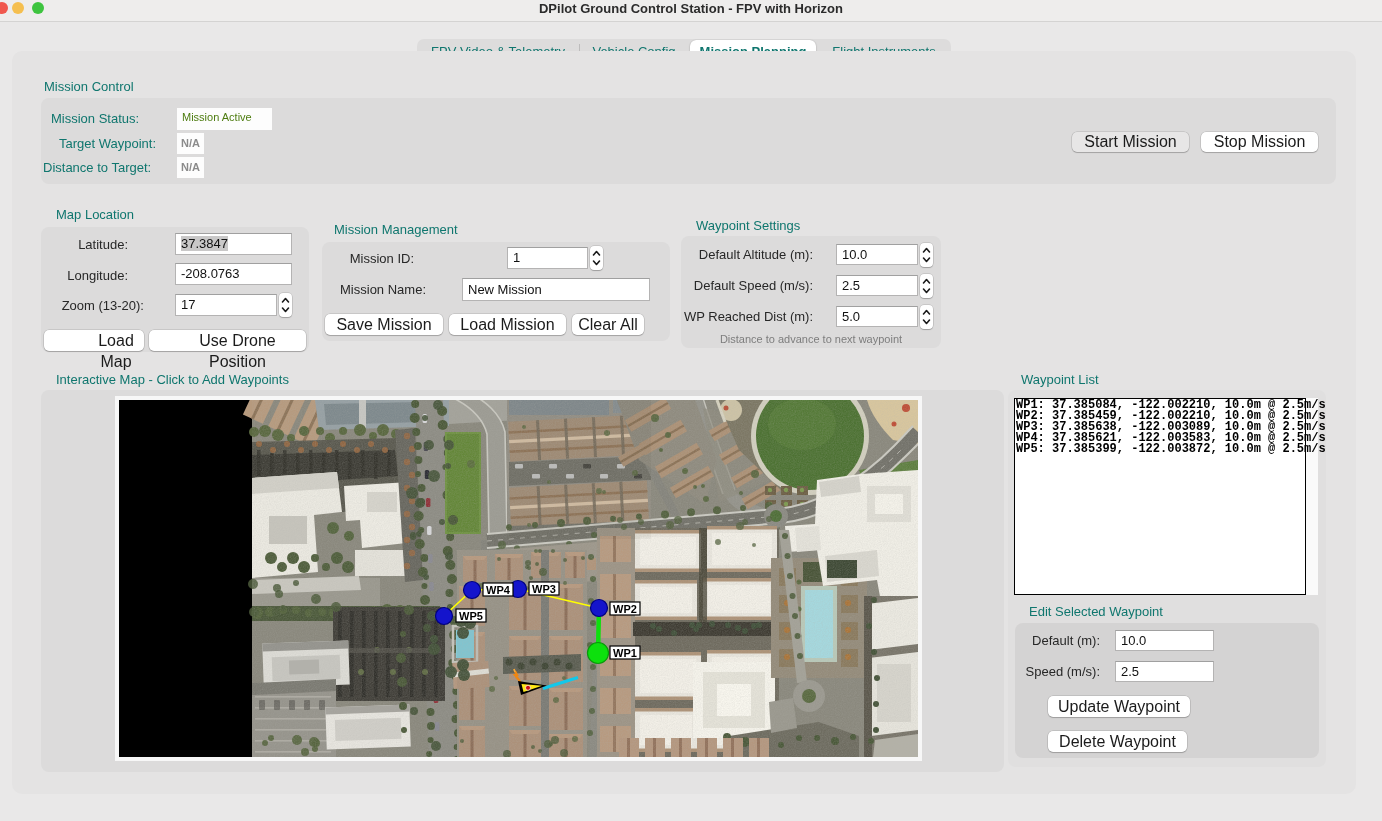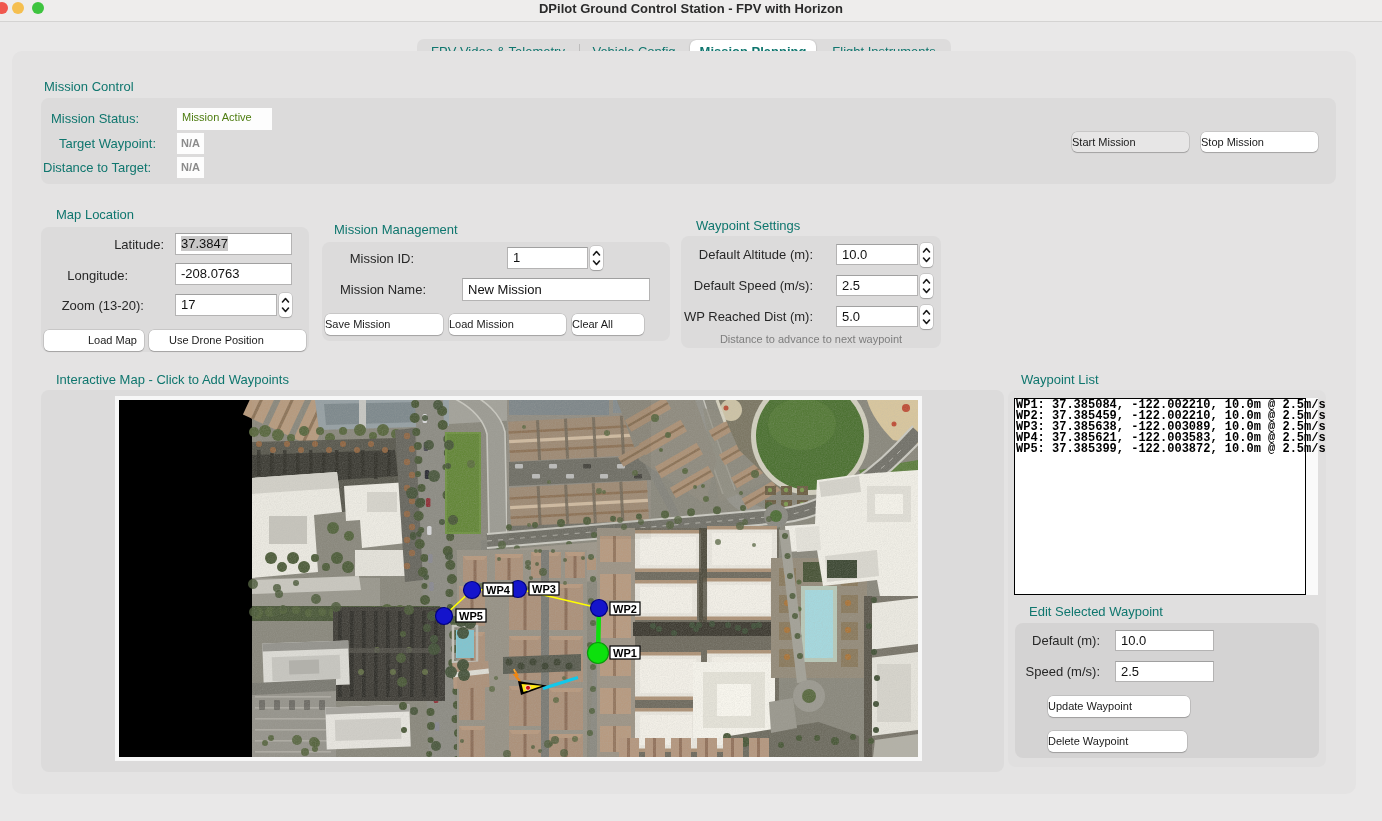--- a/index.html
+++ b/index.html
@@ -9,22 +9,22 @@
 #titlebar { position:absolute; left:0; top:0; width:1382px; height:22px;
   background:#eeedec; border-bottom:1px solid #d4d3d2; }
 #title { position:absolute; left:0; top:1px; width:100%; text-align:center;
   font-size:13px; font-weight:bold; color:#2b2b2b; }
 .tl { position:absolute; top:2px; width:12px; height:12px; border-radius:50%; }
 #frame { position:absolute; left:12px; top:51px; width:1344px; height:743px;
   background:#e4e3e3; border-radius:10px; }
 .panel { position:absolute; background:#dcdbdb; border-radius:8px; }
 .lbl { position:absolute; font-size:13px; color:#0f766e; white-space:nowrap; }
 .rlbl { position:absolute; font-size:13px; color:#272727; white-space:nowrap; text-align:right; }
-.btn { position:absolute; background:#ffffff; border-radius:5px; font-size:11px;
-  color:#1b1b1b; text-align:left; box-shadow:0 0 0 0.5px rgba(0,0,0,0.18), 0 1px 1px rgba(0,0,0,0.18); }
+.btn { position:absolute; background:#ffffff; border-radius:5px; font-size:16px;
+  color:#1b1b1b; text-align:center; box-shadow:0 0 0 0.5px rgba(0,0,0,0.18), 0 1px 1px rgba(0,0,0,0.18); }
 .inp { position:absolute; background:#ffffff; border:1px solid #b4b3b3; border-top-color:#a0a0a0;
   font-size:13px; color:#111; padding-left:5px; }
 .stepper { position:absolute; width:13px; background:#ffffff; border-radius:4px;
   box-shadow:0 0 0 0.5px rgba(0,0,0,0.18), 0 1px 1px rgba(0,0,0,0.2); }
 .stepper svg { position:absolute; left:0; top:0; }
 .vbox { position:absolute; background:#fdfdfd; }
 </style>
 </head>
 <body>
 
@@ -54,21 +54,21 @@
 <div class="abs" style="left:182px; top:111px; font-size:11px; font-weight:500; color:#4d7c0f;">Mission Active</div>
 <div class="vbox" style="left:177px; top:133px; width:27px; height:21px;"></div>
 <div class="abs" style="left:181px; top:137px; font-size:11px; font-weight:bold; color:#8b8b8b;">N/A</div>
 <div class="vbox" style="left:177px; top:157px; width:27px; height:21px;"></div>
 <div class="abs" style="left:181px; top:161px; font-size:11px; font-weight:bold; color:#8b8b8b;">N/A</div>
 <div class="btn" style="left:1072px; top:132px; width:117px; height:20px; line-height:20px; background:#e7e6e6;">Start Mission</div>
 <div class="btn" style="left:1201px; top:132px; width:117px; height:20px; line-height:20px;">Stop Mission</div>
 
 <div class="lbl" style="left:56px; top:207px;">Map Location</div>
 <div class="panel" style="left:41px; top:227px; width:268px; height:125px;"></div>
-<div class="rlbl" style="left:0px; top:237px; width:128px;margin-left:36px;">Latitude:</div>
+<div class="rlbl" style="left:0px; top:237px; width:128px;">Latitude:</div>
 <div class="rlbl" style="left:0px; top:268px; width:128px;">Longitude:</div>
 <div class="rlbl" style="left:0px; top:298px; width:144px;">Zoom (13-20):</div>
 <div class="inp" style="left:175px; top:233px; width:117px; height:22px; line-height:20px;"><span style="background:#c9c8c8;">37.3847</span></div>
 <div class="inp" style="left:175px; top:263px; width:117px; height:22px; line-height:20px;">-208.0763</div>
 <div class="inp" style="left:175px; top:294px; width:102px; height:22px; line-height:20px;">17</div>
 <div class="stepper" style="left:279px; top:293px; height:24px;">
     <svg width="13" height="24">
       <path d="M3.5 9 L6.5 5.5 L9.5 9" stroke="#1a1a1a" stroke-width="1.6" fill="none" stroke-linecap="round" stroke-linejoin="round"></path>
       <path d="M3.5 15 L6.5 18.5 L9.5 15" stroke="#1a1a1a" stroke-width="1.6" fill="none" stroke-linecap="round" stroke-linejoin="round"></path>
     </svg>

